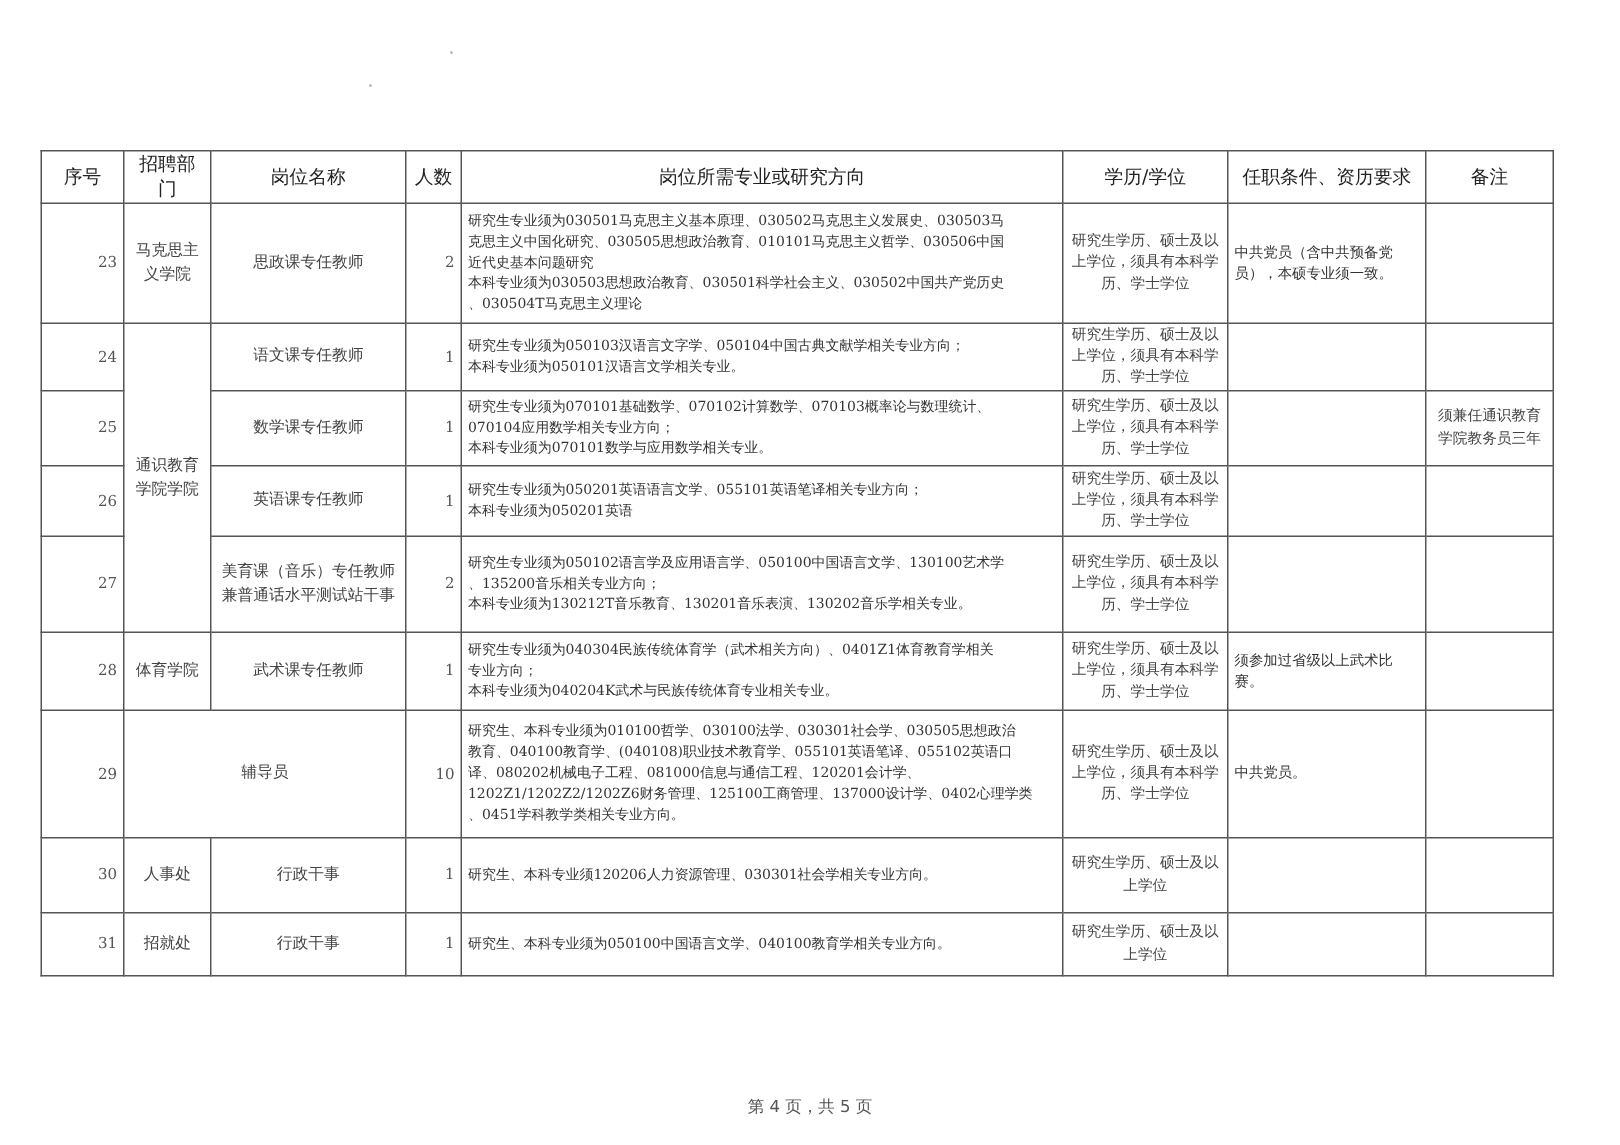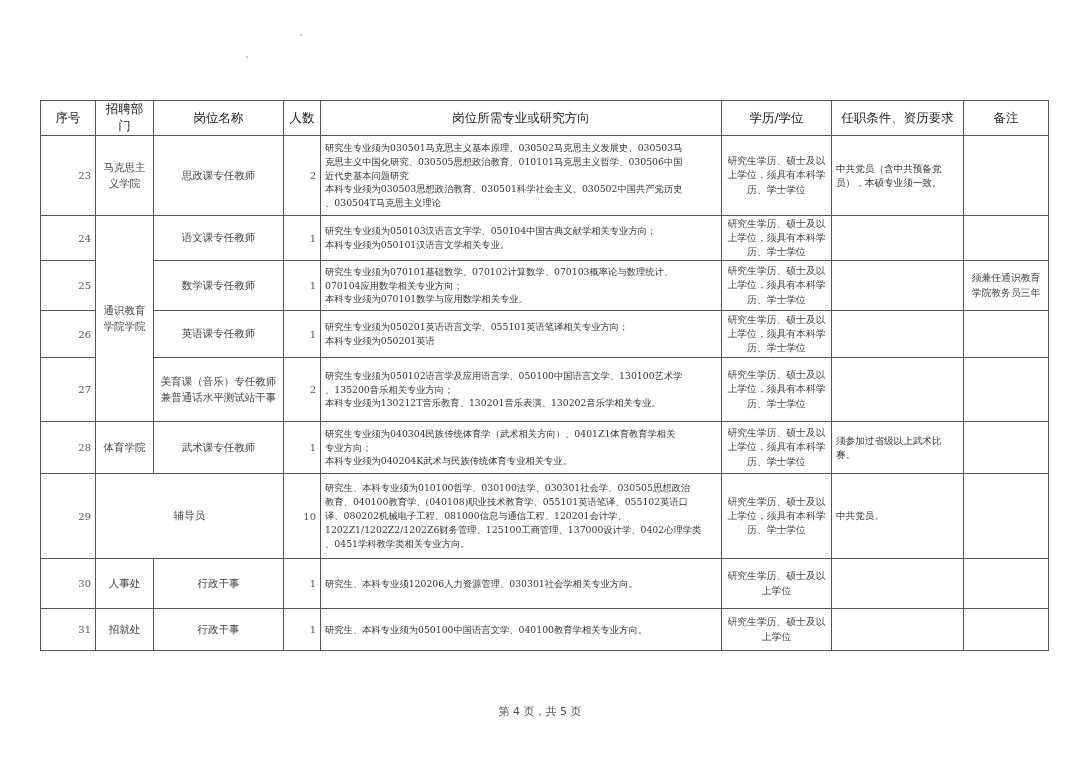--- a/index.html
+++ b/index.html
@@ -3,21 +3,21 @@
   <meta charset="utf-8">
   <style>
     html, body { margin: 0; padding: 0; }
     body {
       width: 1080px; height: 763px; background: #ffffff;
       position: relative; overflow: hidden;
       font-family: "DejaVu Serif", "Liberation Serif", serif;
       color: #333;
     }
     .page-table {
-      position: absolute; left: 40px; top: 100px;
+      position: absolute; left: 27px; top: 100px;
       width: 1008px; border-collapse: collapse; table-layout: fixed;
     }
     .page-table td, .page-table th {
       border: 1.4px solid #555;
       padding: 0 4px;
       vertical-align: middle;
       font-weight: normal;
       overflow: hidden;
     }
     .page-table th {
@@ -25,21 +25,21 @@
       font-family: "DejaVu Sans", "Liberation Sans", sans-serif;
     }
     .num { font-size: 10px; color: #555; text-align: right; }
     .dept, .pos { font-size: 10.5px; color: #444; text-align: center; line-height: 1.45; }
     .req { font-size: 9.3px; line-height: 1.5; color: #333; text-align: left; padding-left: 3px; margin-left: 34px; }
     .edu { font-size: 9.8px; line-height: 1.45; color: #444; text-align: center; padding: 0 3px; margin-left: 18px; }
     .cond { font-size: 9.6px; line-height: 1.45; color: #333; text-align: left; padding-left: 2px; }
     .note { font-size: 9.8px; line-height: 1.45; color: #444; text-align: center; margin-top: 12px; }
     .req-line { display: block; white-space: nowrap; }
     .footer {
-      position: absolute; top: 704px; left: 0; width: 1080px; text-align: center;
+      position: absolute; top: 730px; left: 0; width: 1080px; text-align: center;
       font-family: "DejaVu Sans", "Liberation Sans", sans-serif;
       font-size: 11px; color: #555;
     }
     .dot { position: absolute; width: 2px; height: 2px; background: #bbb; border-radius: 1px; }
   </style>
 </head>
 <body>
 
 <table class="page-table">
   <colgroup>

